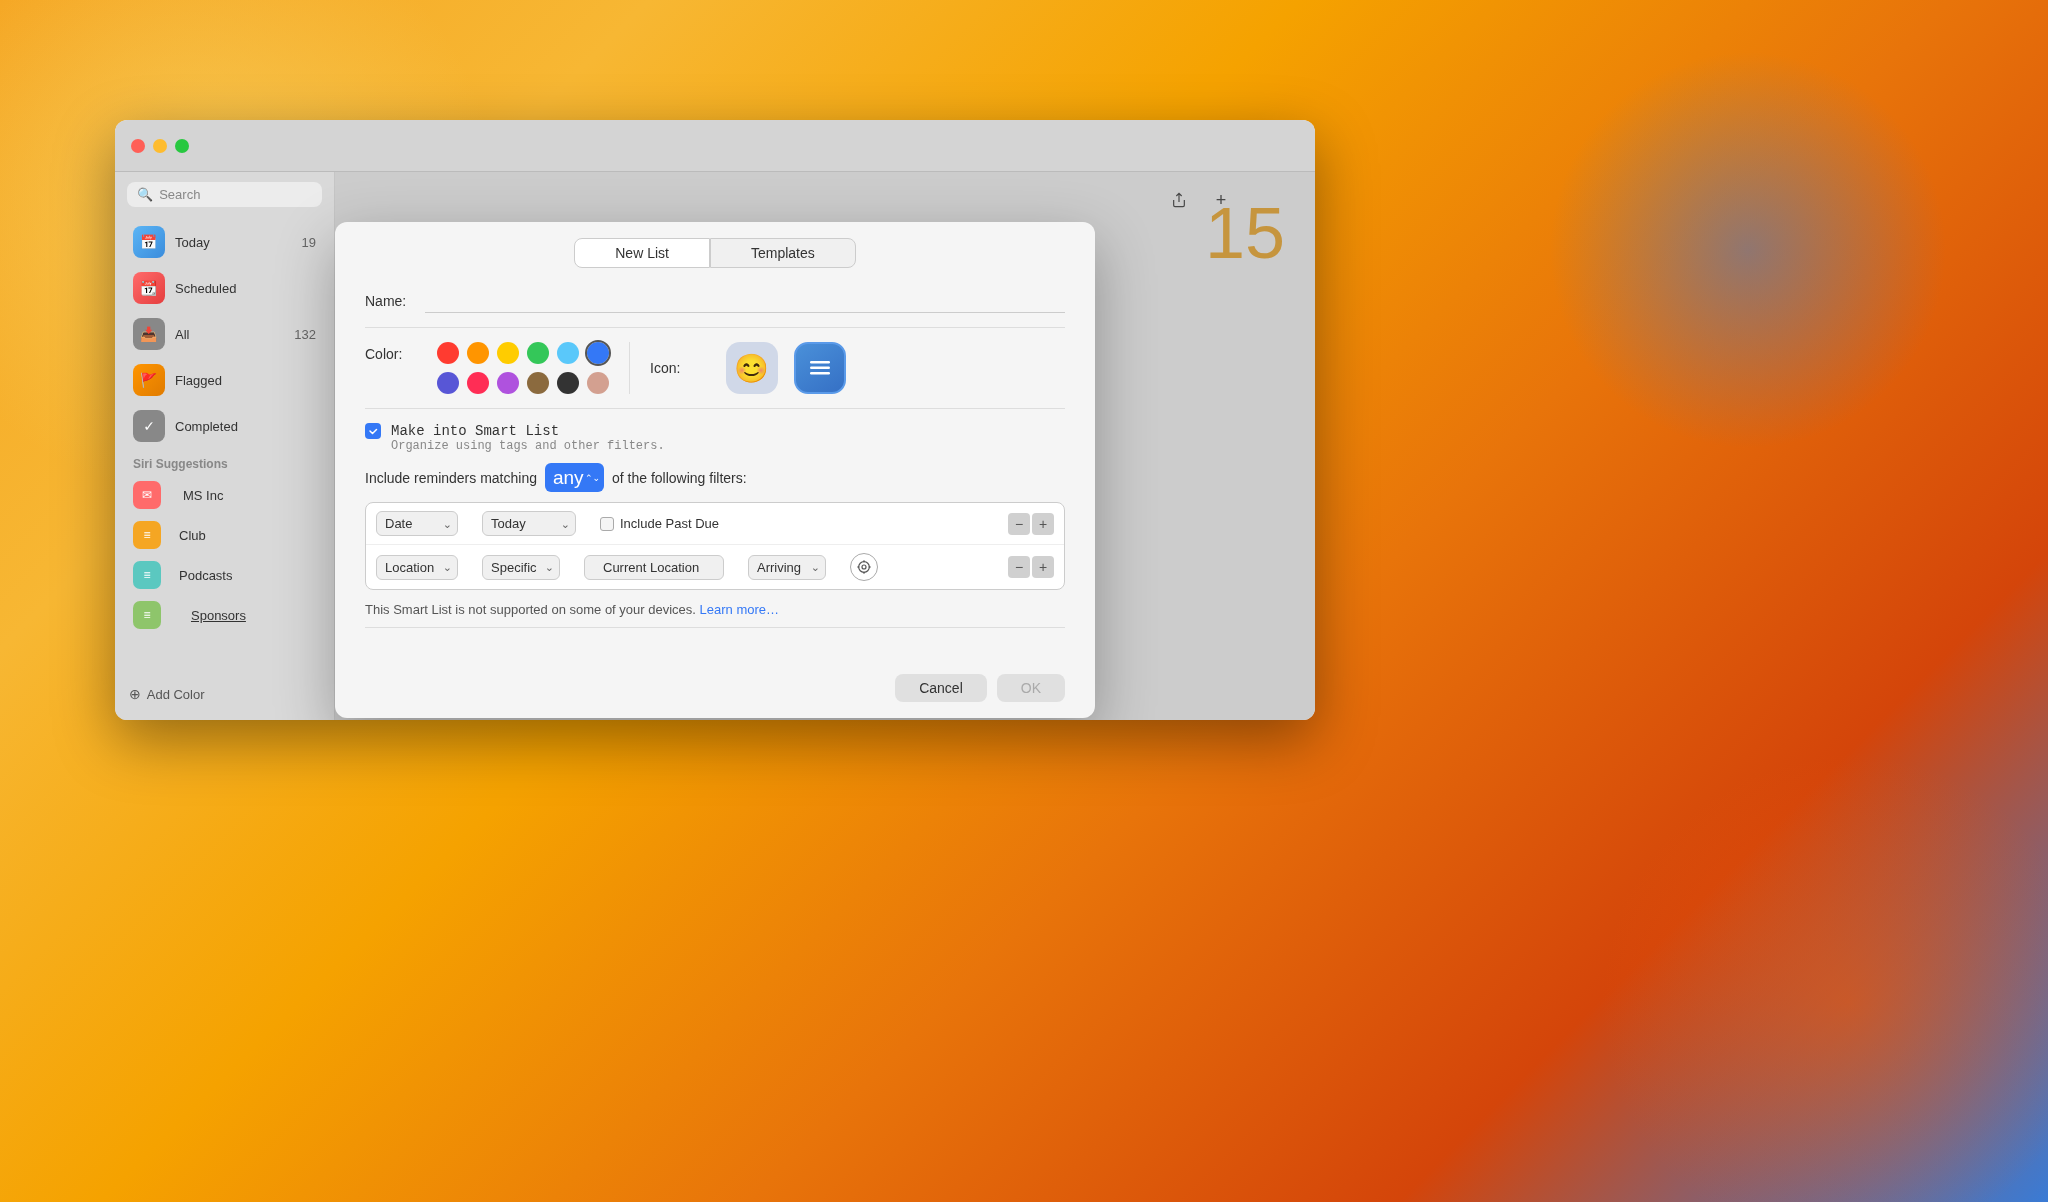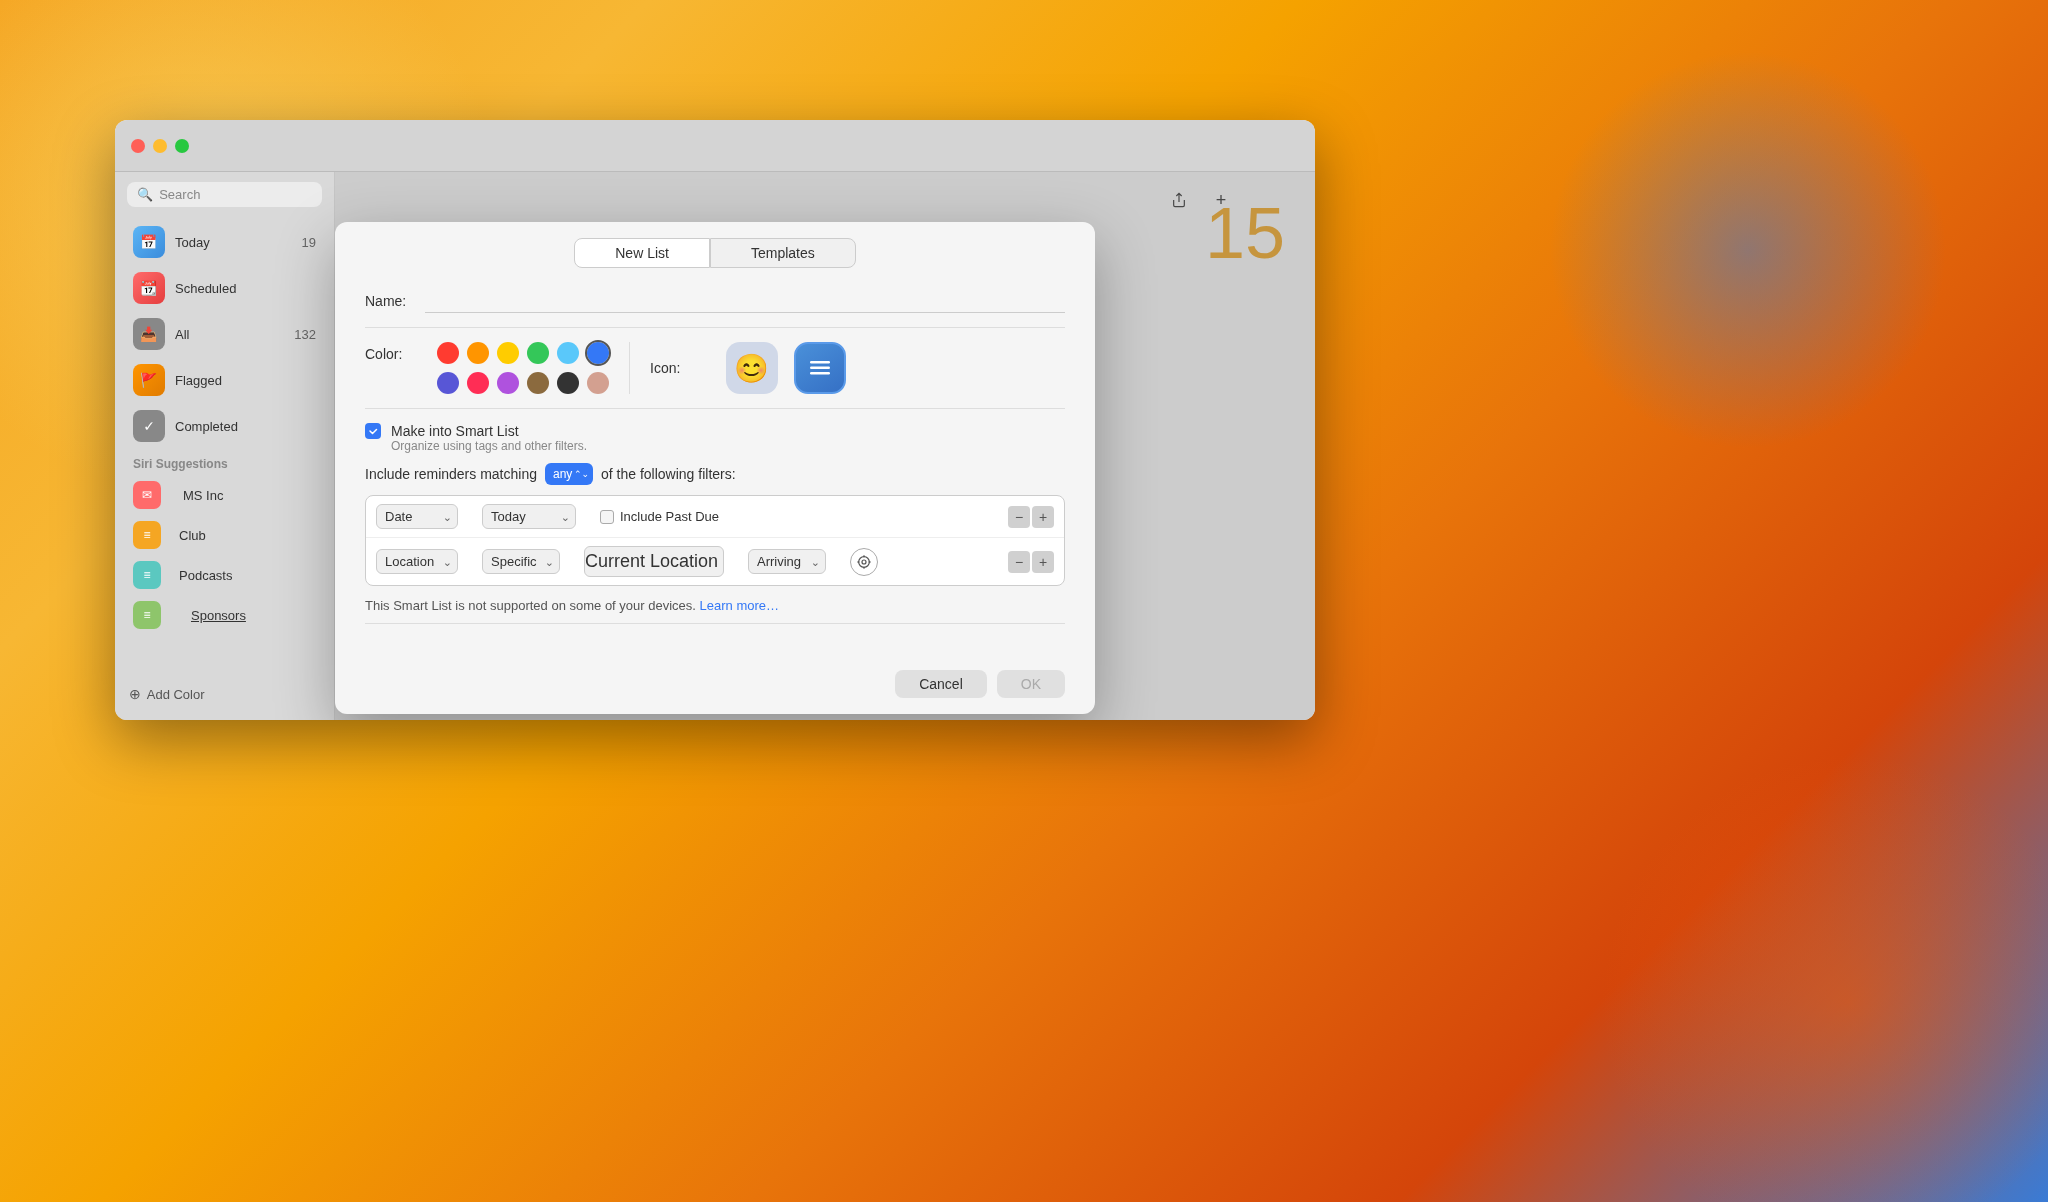--- a/index.html
+++ b/index.html
@@ -446,22 +446,22 @@
       transform: translateY(-50%);
       font-size: 11px;
       color: #666;
       pointer-events: none;
     }
 
     .filter-text-input {
       background: #f0f0f0;
       border: 1px solid #ccc;
       border-radius: 6px;
-      padding: 4px 0;
-      font-size: 18px;
+      padding: 4px 18px;
+      font-size: 13px;
       color: #333;
       min-width: 140px;
     }
 
     .filter-checkbox-row {
       display: flex;
       align-items: center;
       gap: 6px;
       font-size: 13px;
       color: #333;
@@ -598,21 +598,21 @@
       pointer-events: none;
       line-height: 1;
     }
 
     .any-select {
       background: #3478f6;
       color: white;
       border: none;
       border-radius: 6px;
       padding: 4px 20px 4px 8px;
-      font-size: 12px;
+      font-size: 19px;
       cursor: pointer;
       appearance: none;
       -webkit-appearance: none;
     }
   </style>
 </head>
 <body>
 
 <div class="bg-blob1"></div>
 <div class="bg-blob2"></div>
@@ -787,21 +787,21 @@
                     <rect x="4" y="12.5" width="20" height="2.5" rx="1.2" fill="white"></rect>
                     <rect x="4" y="18" width="20" height="2.5" rx="1.2" fill="white"></rect>
                   </svg>
                 </div>
               </div>
             </div>
 
             <div class="form-divider"></div>
 
             <div class="smart-list-row">
-              <div style="display:flex;flex-direction:column;">
+              <div style="display:flex;flex-direction:column;font-family:Liberation Mono, monospace;">
                 <div class="checkbox-wrapper">
                   <div class="checkbox">
                     <svg viewBox="0 0 10 10" fill="none">
                       <path d="M2 5l2.5 2.5 4-4" stroke="white" stroke-width="1.5" stroke-linecap="round" stroke-linejoin="round"></path>
                     </svg>
                   </div>
                   <span class="smart-list-label">Make into Smart List</span>
                 </div>
                 <div class="smart-list-desc">Organize using tags and other filters.</div>
               </div>

